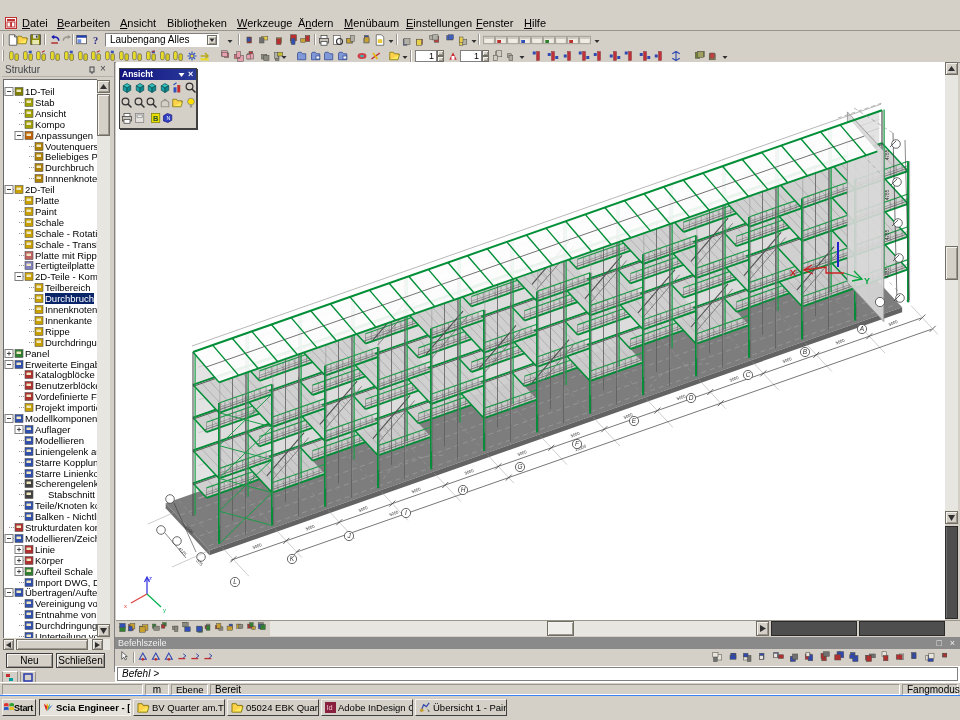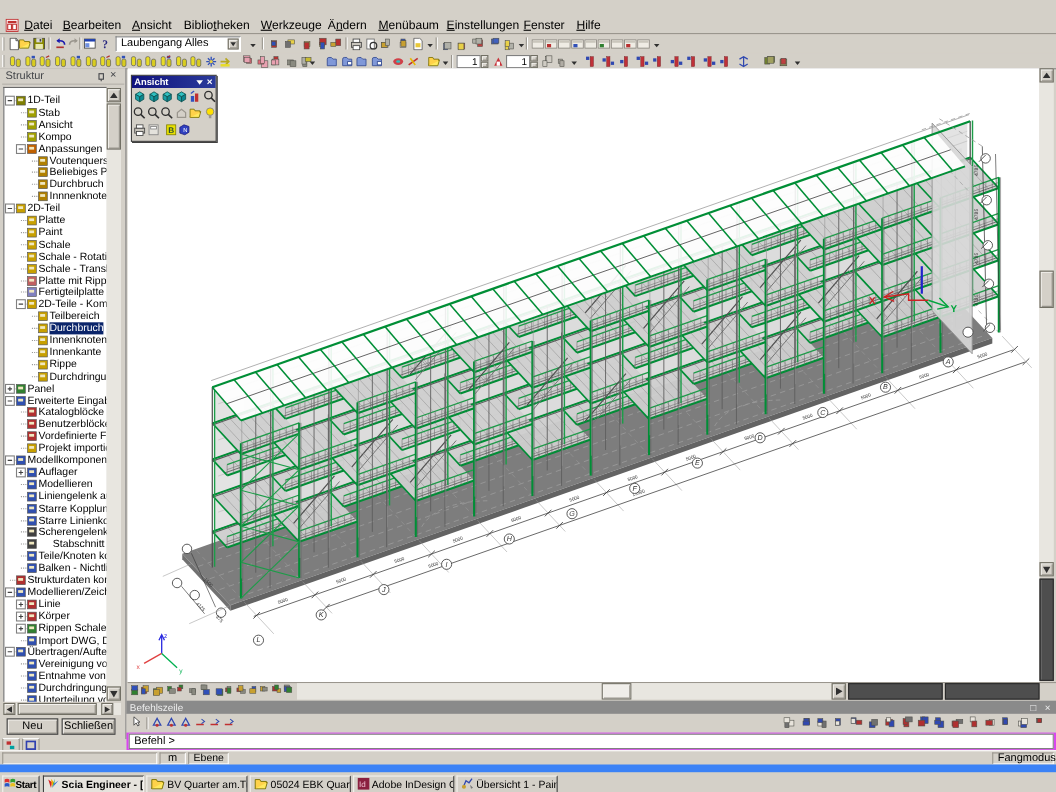--- a/index.html
+++ b/index.html
@@ -25,28 +25,28 @@
   .sel { background:#0a246a; color:#fff; }
   .sbtn { position:absolute; background:#d4d0c8; border:1px solid #716f64;
     box-shadow:inset 1px 1px 0 #f4f2ee, inset -1px -1px 0 #9a968e; }
   .btn { position:absolute; background:#d4d0c8; border:1px solid #404040;
     box-shadow:inset 1px 1px 0 #f4f2ee, inset -1px -1px 0 #9a968e;
     font-size:10px; text-align:center; color:#000; }
   #viewport { left:116px; top:62px; width:829px; height:558px; background:#fff; }
   #cmdhead { left:115px; top:637px; width:845px; height:12px; background:#8a8a8a;
     color:#efefef; font-size:9px; line-height:12px; }
   #cmdicons { left:115px; top:649px; width:845px; height:17px; background:#d4d0c8; }
-  #cmdinput { left:115px; top:666px; width:845px; height:16px; background:#d946ef; }
+  #cmdinput { left:115px; top:666px; width:845px; height:16px; background:#ffffff;font-style:italic; }
   #cmdfield { position:absolute; left:2px; top:1px; width:841px; height:14px; background:#fff;
     border:1px solid #808080; font-size:10px; line-height:12px; color:#000; padding-left:4px; }
   #statusbar { left:0px; top:682px; width:960px; height:13px; background:#d4d0c8;
     border-top:1px solid #fff; font-size:10px; color:#000; }
   .scell { position:absolute; top:1px; height:11px; border:1px solid; border-color:#9a968e #fff #fff #9a968e;
     line-height:10px; padding:0 4px; }
-  #taskbar { left:0; top:695px; width:960px; height:25px; background:#d4d0c8; border-top:7px solid #3b82f6; }
+  #taskbar { left:0; top:695px; width:960px; height:25px; background:#d4d0c8; border-top:1px solid #3b82f6; }
   .task { position:absolute; top:3px; height:17px; background:#d4d0c8; border:1px solid;
     border-color:#f4f2ee #404040 #404040 #f4f2ee;
     font-size:9.5px; line-height:15px; color:#000; white-space:nowrap; overflow:hidden; }
   .task.active { background:#e6e3dd; border-color:#404040 #f4f2ee #f4f2ee #404040; font-weight:bold; }
 </style></head><body>
 <div id="screen">
 <div id="menubar" class="abs">
       <svg class="abs" style="left:5px;top:2px" width="12" height="12" viewBox="0 0 12 12">
   <rect x="0.5" y="0.5" width="11" height="11" fill="#fff" stroke="#c03030"></rect>
   <rect x="2" y="2" width="8" height="2" fill="#c03030"></rect>
@@ -2472,21 +2472,21 @@
         </svg>
         <span class="ti" style="left:31px;top:474.7px">Körper</span>
         <svg class="abs" style="left:0;top:485.6px" width="94" height="11" viewBox="0 0 94 11">
           <line x1="15" y1="5.5" x2="21" y2="5.5" stroke="#9a9a9a" stroke-dasharray="1,1"></line>
           <rect x="11" y="1.5" width="8" height="8" fill="#fff" stroke="#808080"></rect>
           <line x1="13" y1="5.5" x2="17" y2="5.5" stroke="#404040"></line>
           <line x1="15" y1="3.5" x2="15" y2="7.5" stroke="#404040"></line>
           <rect x="21" y="1.5" width="8" height="8" fill="#308030" stroke="#555" stroke-width="0.6"></rect>
           <rect x="22.5" y="3.5" width="4.5" height="2.5" fill="#f0e8c0"></rect>
         </svg>
-        <span class="ti" style="left:31px;top:485.6px">Rippen Schale</span>
+        <span class="ti" style="left:31px;top:485.6px">Aufteil Schale</span>
         <svg class="abs" style="left:0;top:496.5px" width="94" height="11" viewBox="0 0 94 11">
           <line x1="15" y1="5.5" x2="21" y2="5.5" stroke="#9a9a9a" stroke-dasharray="1,1"></line>
           <rect x="21" y="1.5" width="8" height="8" fill="#3050b0" stroke="#555" stroke-width="0.6"></rect>
           <rect x="22.5" y="3.5" width="4.5" height="2.5" fill="#f0e8c0"></rect>
         </svg>
         <span class="ti" style="left:31px;top:496.5px">Import DWG, DXF</span>
         <svg class="abs" style="left:0;top:507.4px" width="94" height="11" viewBox="0 0 94 11">
           <line x1="5" y1="5.5" x2="11" y2="5.5" stroke="#9a9a9a" stroke-dasharray="1,1"></line>
           <rect x="1" y="1.5" width="8" height="8" fill="#fff" stroke="#808080"></rect>
           <line x1="3" y1="5.5" x2="7" y2="5.5" stroke="#404040"></line>
@@ -2657,20 +2657,21 @@
       <rect x="3" y="3" width="6" height="5" fill="#707070" stroke="#50504a" stroke-width="0.7"></rect>
       <rect x="4" y="3" width="5" height="5" fill="#b03030" stroke="#50504a" stroke-width="0.7"></rect>
     </svg>
 <div id="cmdinput" class="abs">
       <div id="cmdfield">Befehl &gt;</div>
     </div>
 <div id="statusbar" class="abs">
       <div class="scell" style="left:2px;width:141px"></div>
       <div class="scell" style="left:145px;width:24px;text-align:center">m</div>
       <div class="scell" style="left:171px;width:37px;overflow:hidden;font-size:9.5px">Ebene XY</div>
+      <div class="scell" style="left:210px;width:690px">Bereit</div>
       <div class="scell" style="left:902px;width:56px">Fangmodus</div>
     </div>
 <div id="taskbar" class="abs">
       <div class="task" style="left:2px;width:34px;padding-left:1px">
 <svg width="10" height="10" viewBox="0 0 12 12" style="vertical-align:-1px">
 <path d="M0 2 Q3 0.5 5.5 2 L5.5 5.5 Q3 4 0 5.5 Z" fill="#e03030"></path>
 <path d="M6.5 2 Q9 0.5 12 2 L12 5.5 Q9 4 6.5 5.5 Z" fill="#30a030"></path>
 <path d="M0 6.5 Q3 5 5.5 6.5 L5.5 10 Q3 8.5 0 10 Z" fill="#2858c8"></path>
 <path d="M6.5 6.5 Q9 5 12 6.5 L12 10 Q9 8.5 6.5 10 Z" fill="#e8c020"></path>
 </svg><b style="font-size:9px;letter-spacing:-0.3px">Start</b></div>

